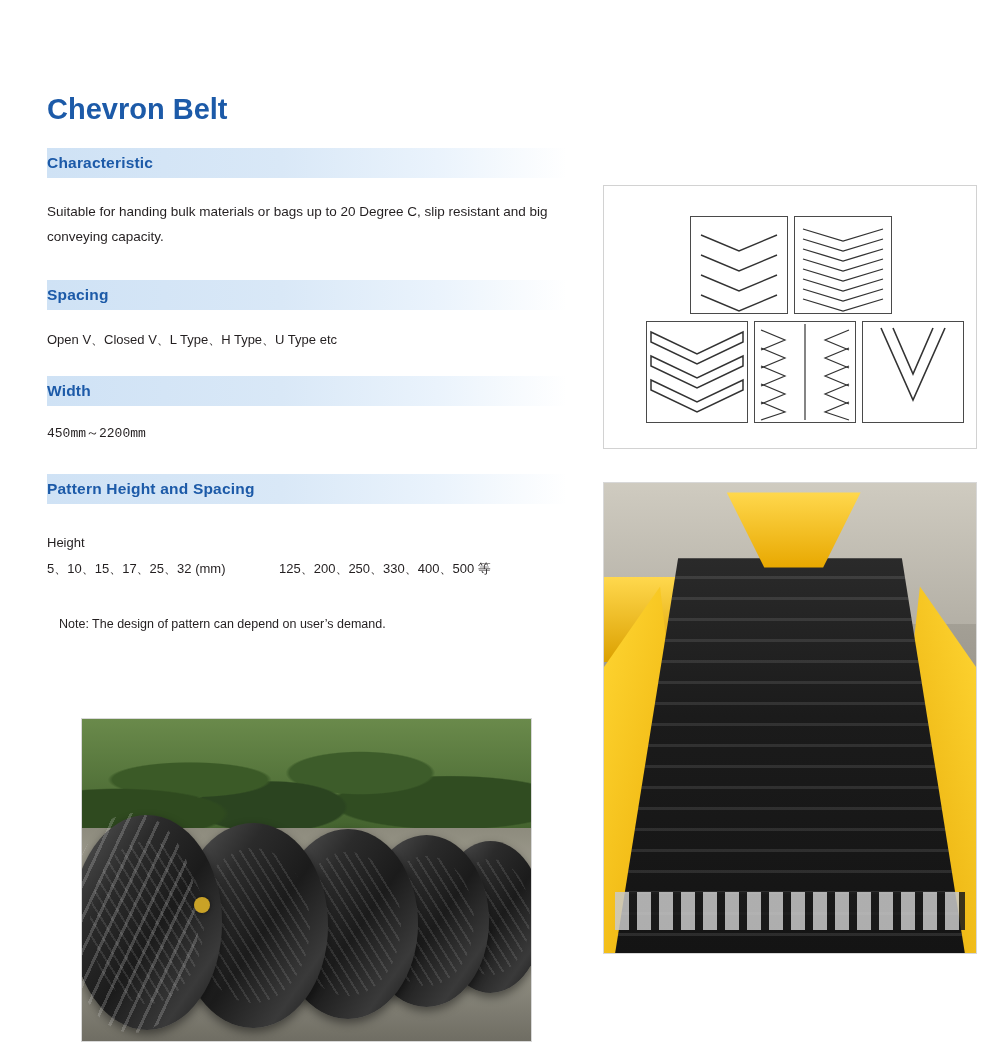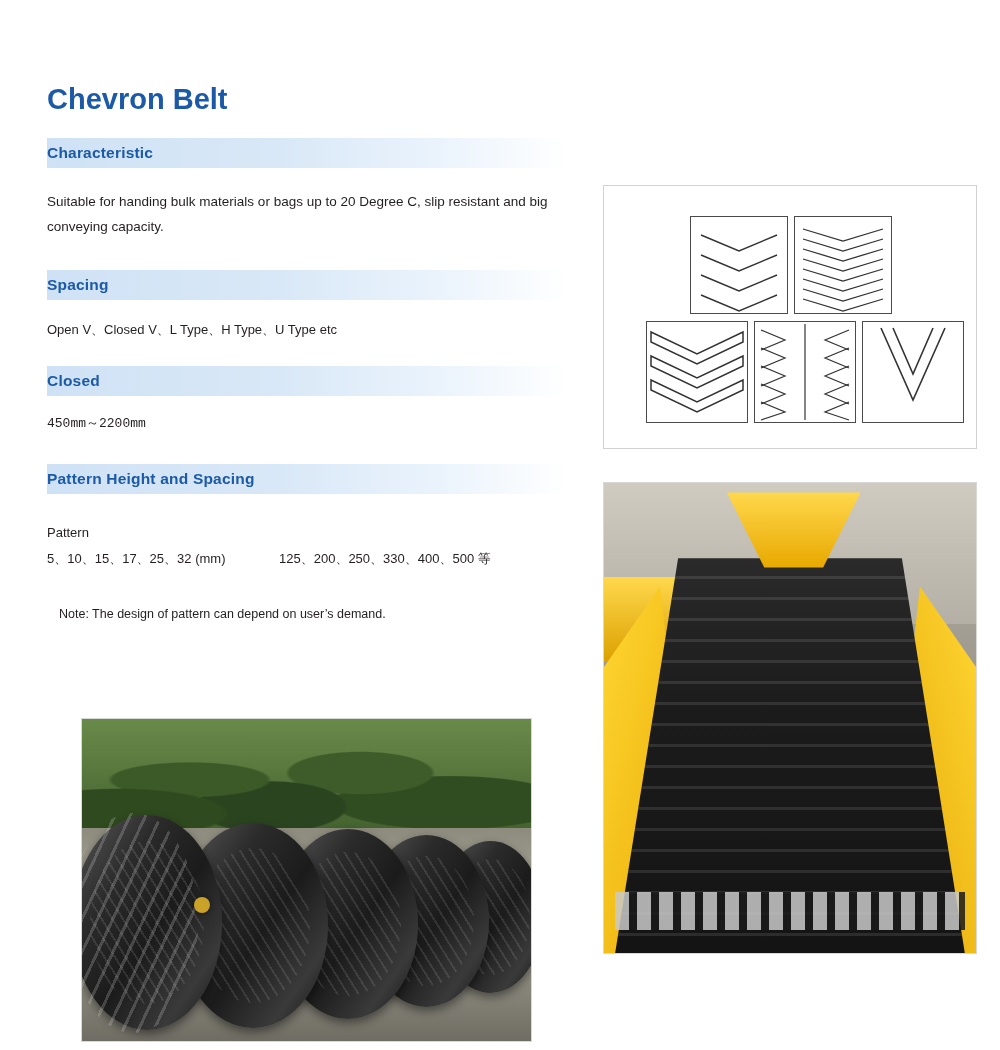--- a/index.html
+++ b/index.html
@@ -17,21 +17,21 @@
   .page {
     position: relative;
     width: 1000px;
     height: 1050px;
   }
 
   
   .left-col {
     position: absolute;
     left: 47px;
-    top: 84px;
+    top: 94px;
     width: 520px;
   }
 
   .title {
     font-size: 29px;
     font-weight: bold;
     color: #1c5aa8;
     letter-spacing: 0px;
     margin: 0 0 22px 0;
     line-height: 1.1;
@@ -232,32 +232,32 @@
     <p class="body-text blk-1">Suitable for handing bulk materials or bags up to 20 Degree C, slip resistant and big conveying capacity.</p>
     <div class="spacer-1"></div>
 
     <div class="section-bar">
       <span>Spacing</span>
     </div>
     <p class="body-text blk-2">Open V、Closed V、L Type、H Type、U Type etc</p>
     <div class="spacer-2"></div>
 
     <div class="section-bar">
-      <span>Closed</span>
+      <span>Width</span>
     </div>
     <p class="body-text blk-3">450mm～2200mm</p>
     <div class="spacer-3"></div>
 
     <div class="section-bar">
       <span>Pattern Height and Spacing</span>
     </div>
 
     <div class="table-block">
       <div class="table-row">
-        <div class="col-a">Pattern</div>
+        <div class="col-a">Height</div>
       </div>
       <div class="table-row">
         <div class="col-a">5、10、15、17、25、32 (mm)</div>
         <div class="col-b">125、200、250、330、400、500 等</div>
       </div>
     </div>
 
     <div class="note">Note: The design of pattern can depend on user’s demand.</div>
   </div>
 

